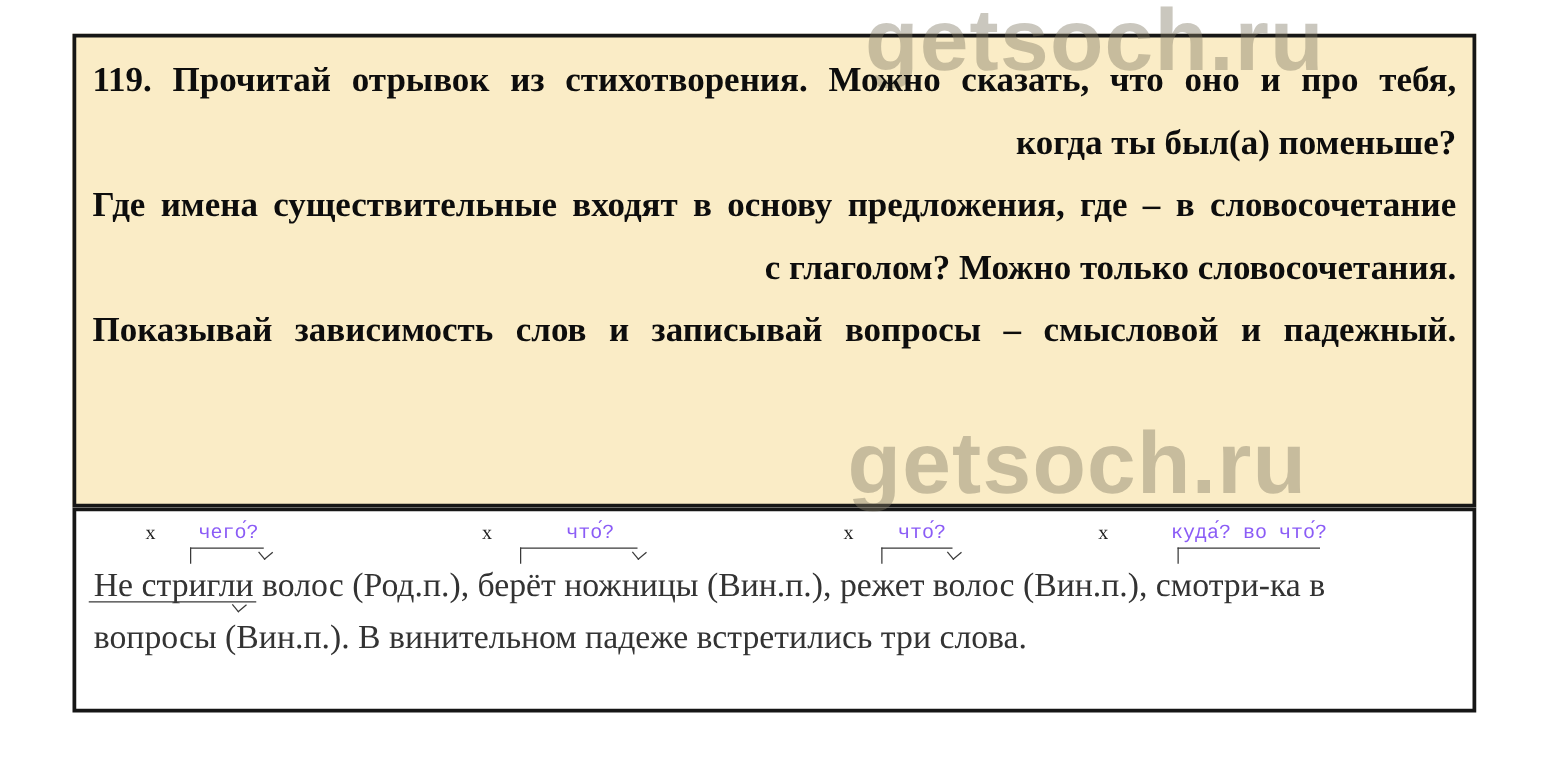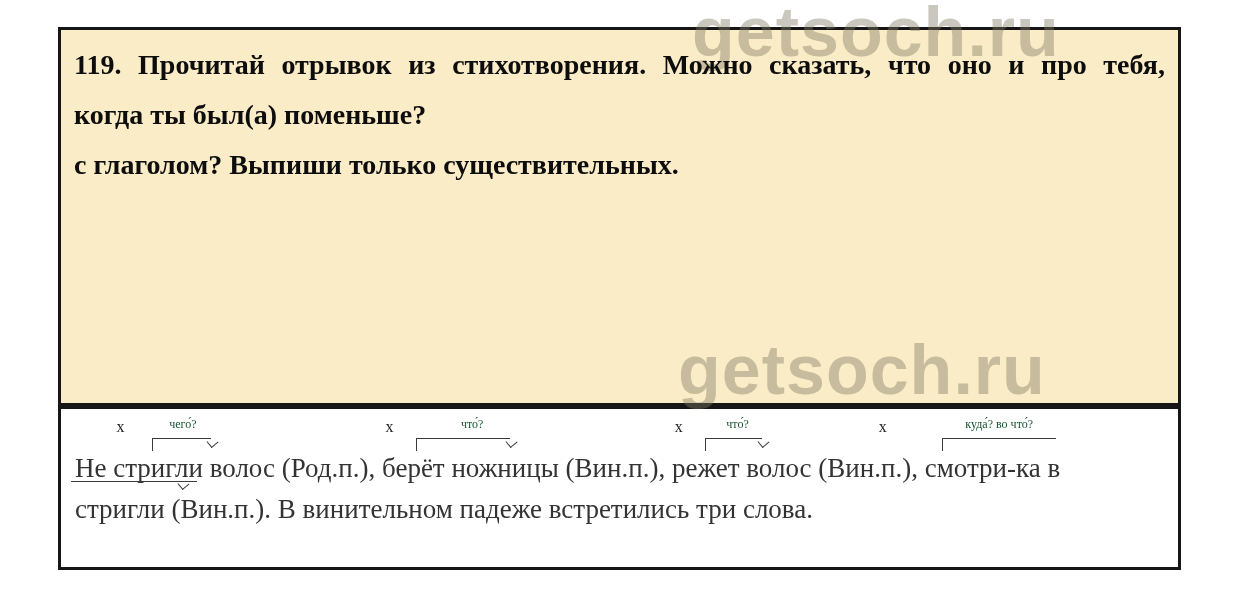--- a/index.html
+++ b/index.html
@@ -27,21 +27,21 @@
   .exercise-content {
     position: relative;
     z-index: 4;
     padding: 10px 13px 0 13px;
   }
   .ex-line {
     font-size: 28px;
     font-weight: bold;
     color: #0d0d0d;
     line-height: 50px;
-    text-align: left;
+    text-align: right;
     white-space: nowrap;
   }
   .ex-line.stretch {
     white-space: normal;
     text-align: justify;
     text-align-last: justify;
   }
 
   
   .answer-box {
@@ -77,24 +77,25 @@
     position: absolute;
     top: -34px; left: 2%;
     font-size: 16px;
     color: #222;
     line-height: 1;
   }
   .qlabel {
     position: absolute;
     top: -35px;
     transform: translateX(-50%);
-    font-size: 12px;
-    color: #14532d;
+    font-size: 16px;
+    color: #8b5cf6;
     line-height: 1;
     white-space: nowrap;
+    font-family: Liberation Mono, monospace;
   }
   .bracket {
     position: absolute;
     top: -15px;
     height: 12px;
     border-top: 1.5px solid #3a3a3a;
     border-left: 1.5px solid #3a3a3a;
   }
   .bracket.arrowed::after {
     content: "";
@@ -147,27 +148,29 @@
 </style>
 </head>
 <body>
 
 <div class="page">
 
   <div class="exercise-box">
     <div class="exercise-content">
       <div class="ex-line stretch">119. Прочитай отрывок из стихотворения. Можно сказать, что оно и про тебя,</div>
       <div class="ex-line">когда ты был(а) поменьше?</div>
-      <div class="ex-line">с глаголом? Выпиши только существительных.</div>
+      <div class="ex-line stretch">Где имена существительные входят в основу предложения, где – в словосочетание</div>
+      <div class="ex-line">с глаголом? Можно только словосочетания.</div>
+      <div class="ex-line stretch">Показывай зависимость слов и записывай вопросы – смысловой и падежный.</div>
     </div>
   </div>
 
   <div class="answer-box">
     <div class="answer-content">
       <div class="answer-line1"><span>Не </span><span class="pair p1"><span class="xmark">х</span><span class="qlabel">чего́?</span><span class="bracket arrowed"></span><span>стригли волос</span></span><span>&nbsp;(Род.п.), </span><span class="pair p2"><span class="xmark">х</span><span class="qlabel">что́?</span><span class="bracket arrowed"></span><span>берёт ножницы</span></span><span>&nbsp;(Вин.п.), </span><span class="pair p3"><span class="xmark">х</span><span class="qlabel">что́?</span><span class="bracket arrowed"></span><span>режет волос</span></span><span>&nbsp;(Вин.п.), </span><span class="open-pair"><span class="xmark">х</span><span class="qlabel">куда́? во что́?</span><span class="bracket"></span><span>смотри-ка в</span></span></div>
-      <div class="answer-line2"><span class="target"><span class="overline"></span><span>стригли</span></span><span>&nbsp;(Вин.п.). В винительном падеже встретились три слова.</span></div>
+      <div class="answer-line2"><span class="target"><span class="overline"></span><span>вопросы</span></span><span>&nbsp;(Вин.п.). В винительном падеже встретились три слова.</span></div>
     </div>
   </div>
 
   <div class="watermark wm-top">getsoch.ru</div>
   <div class="watermark wm-mid">getsoch.ru</div>
 
 </div>
 
 </body></html>

